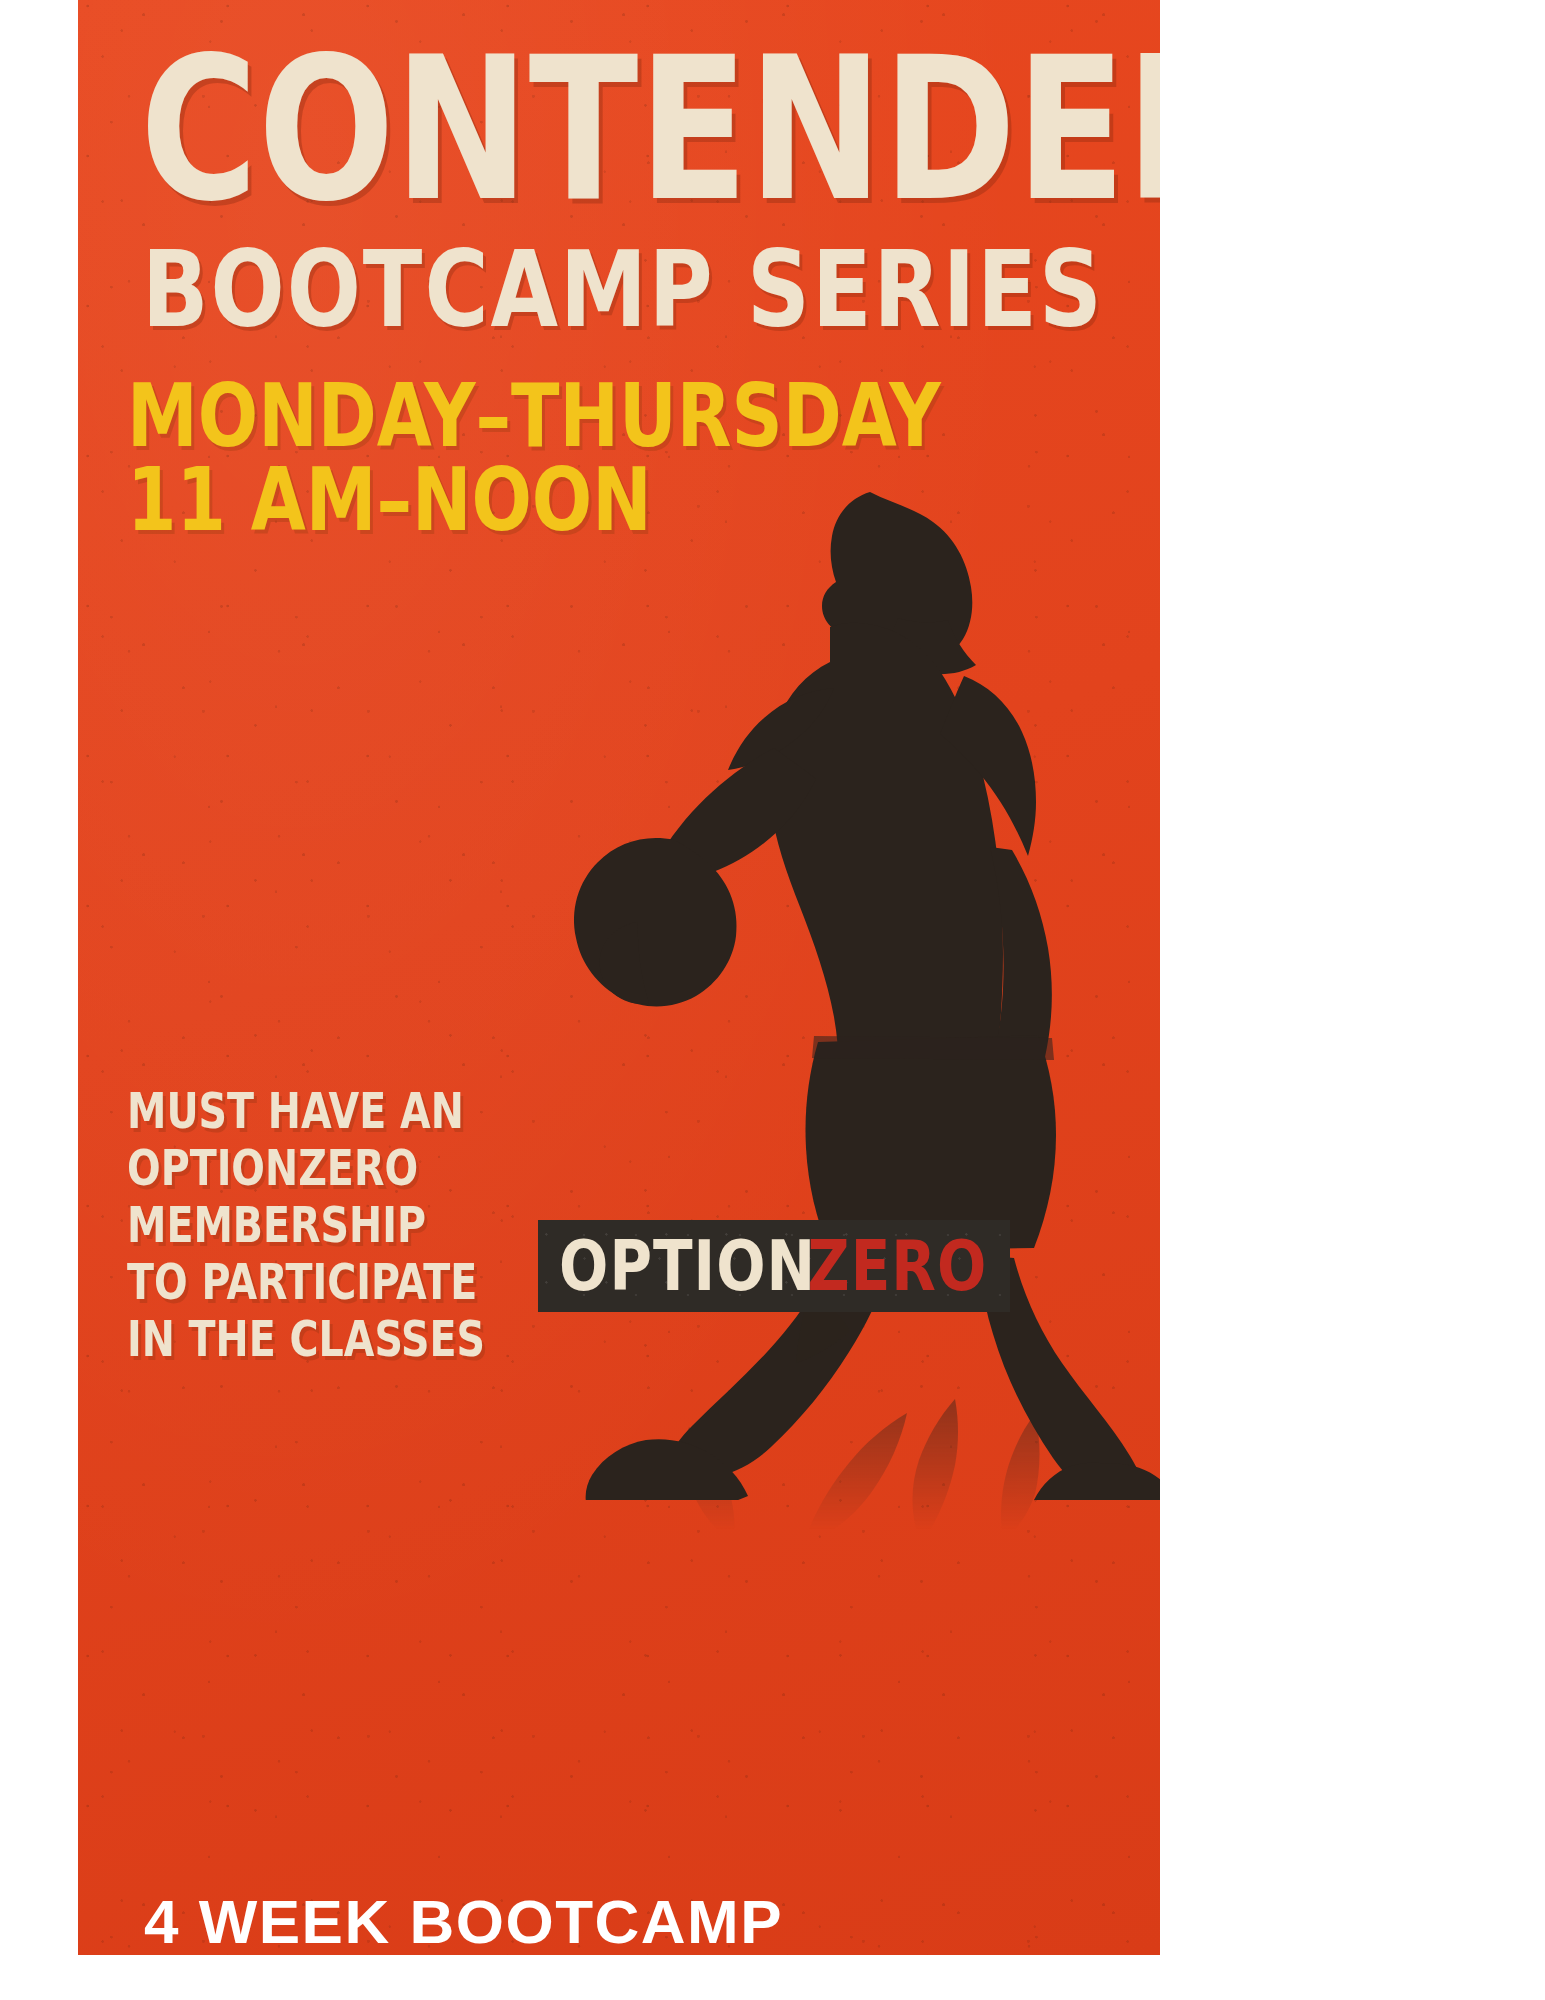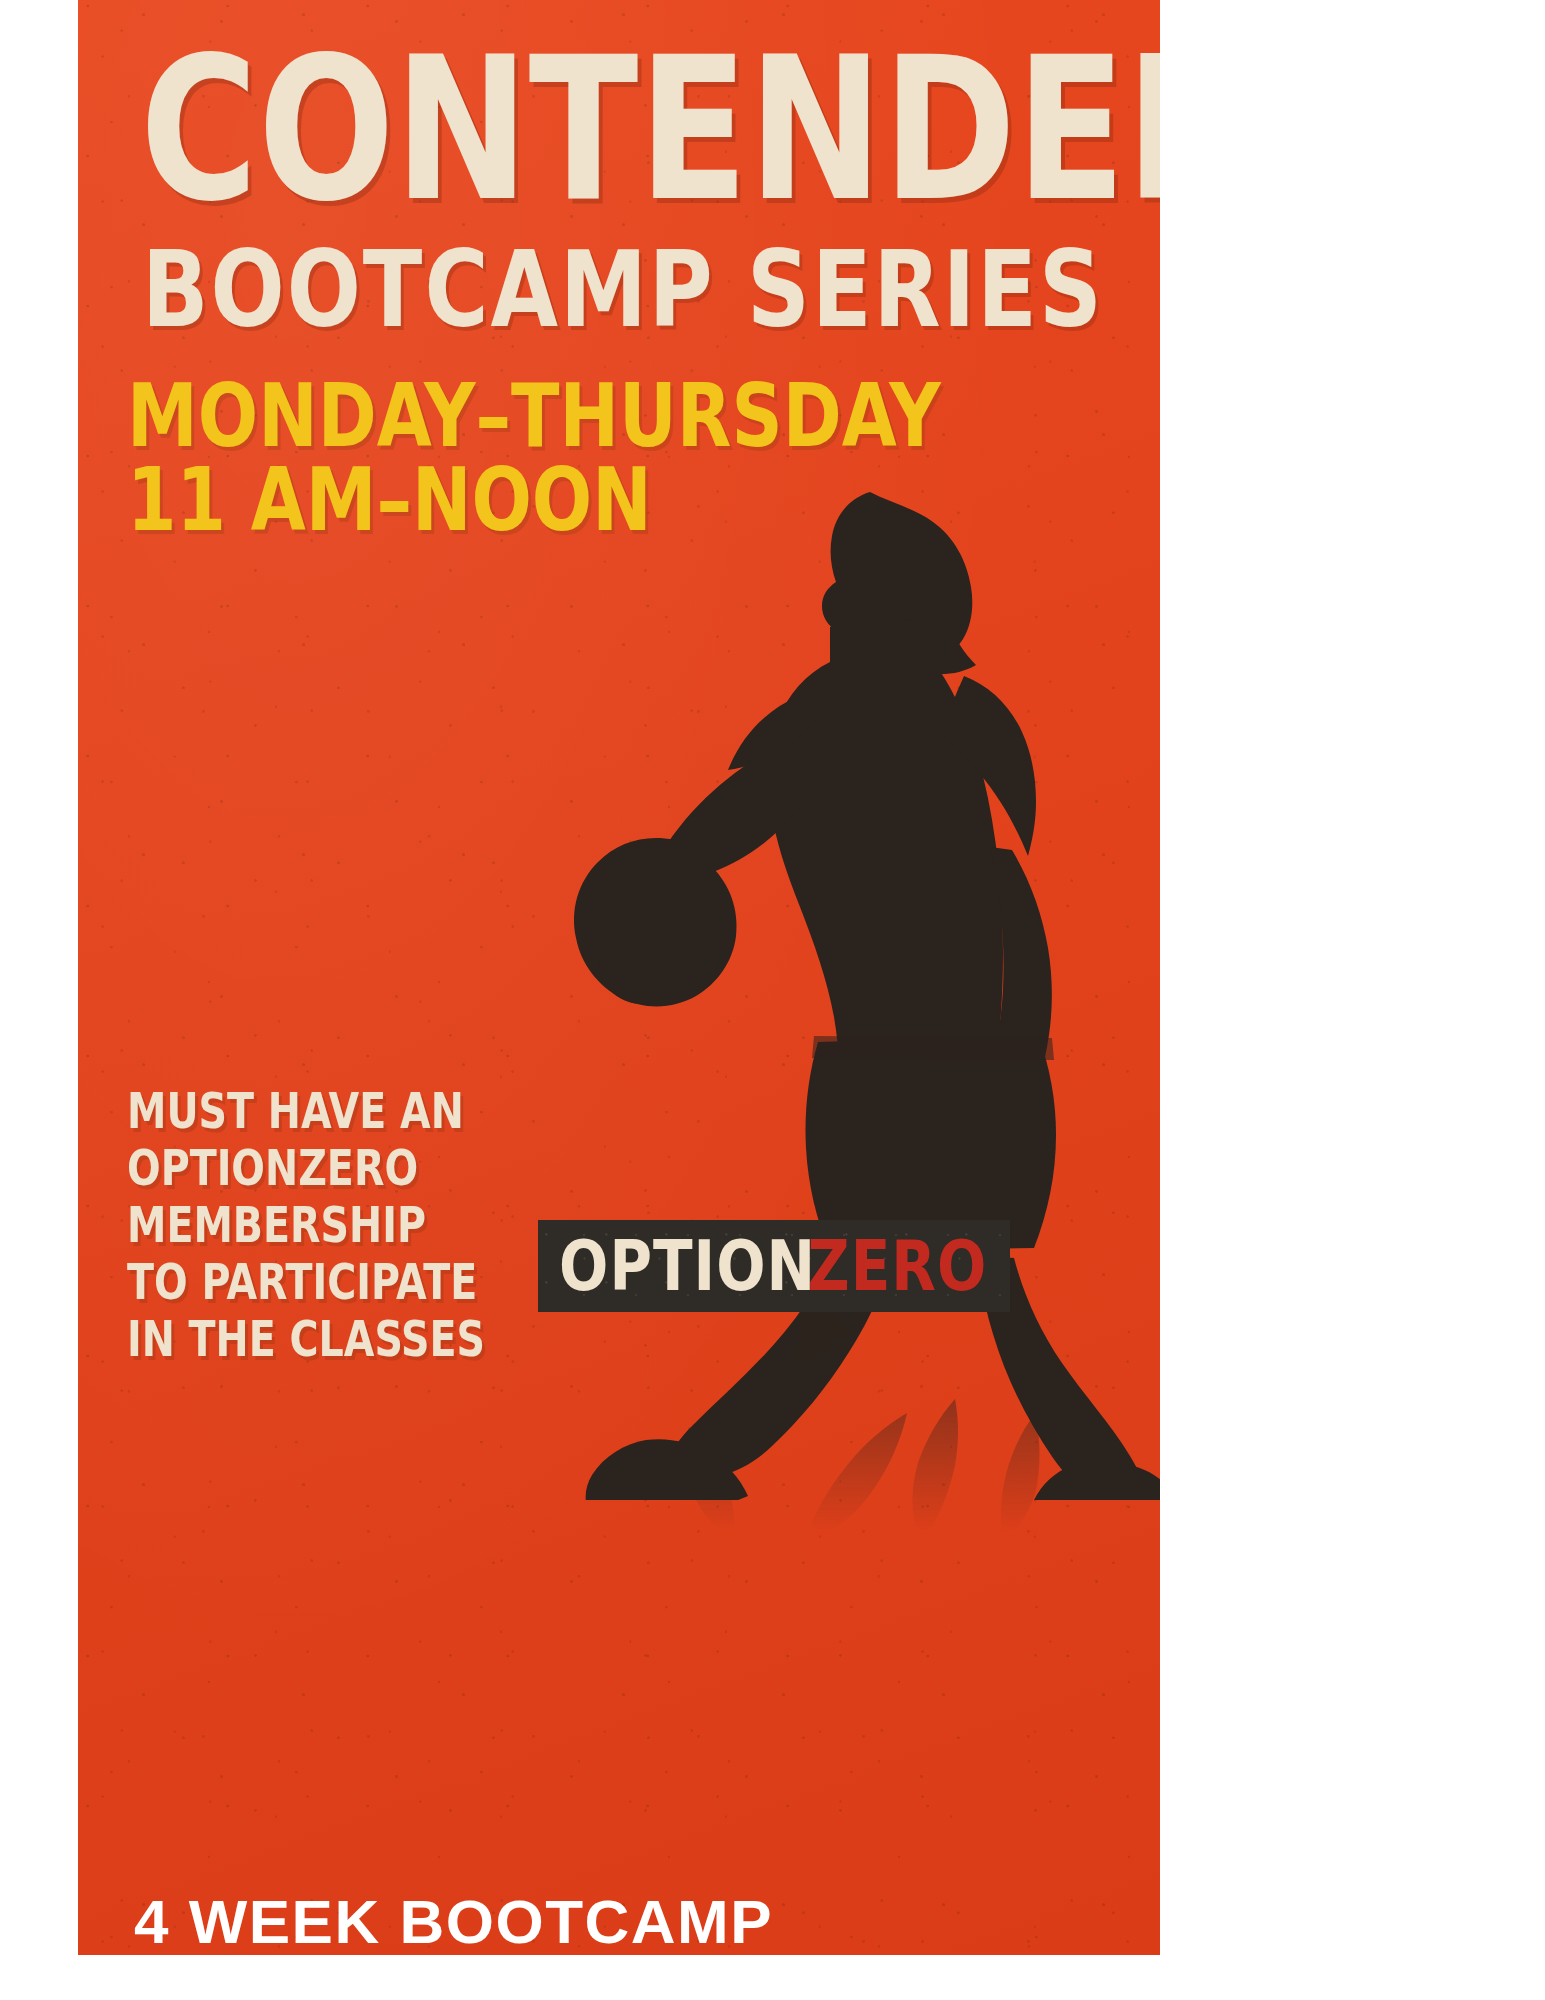--- a/index.html
+++ b/index.html
@@ -181,21 +181,21 @@
   .bottom-bar {
     position: absolute;
     left: 0;
     top: 1872px;
     width: 1545px;
     height: 128px;
     z-index: 9;
   }
   .bottom-text {
     position: absolute;
-    left: 134px;
+    left: 144px;
     top: 14px;
     font-family: "Liberation Sans", sans-serif;
     font-weight: 700;
     font-size: 62px;
     letter-spacing: 1.5px;
     color: #ffffff;
     text-transform: uppercase;
     white-space: nowrap;
   }
 </style>

